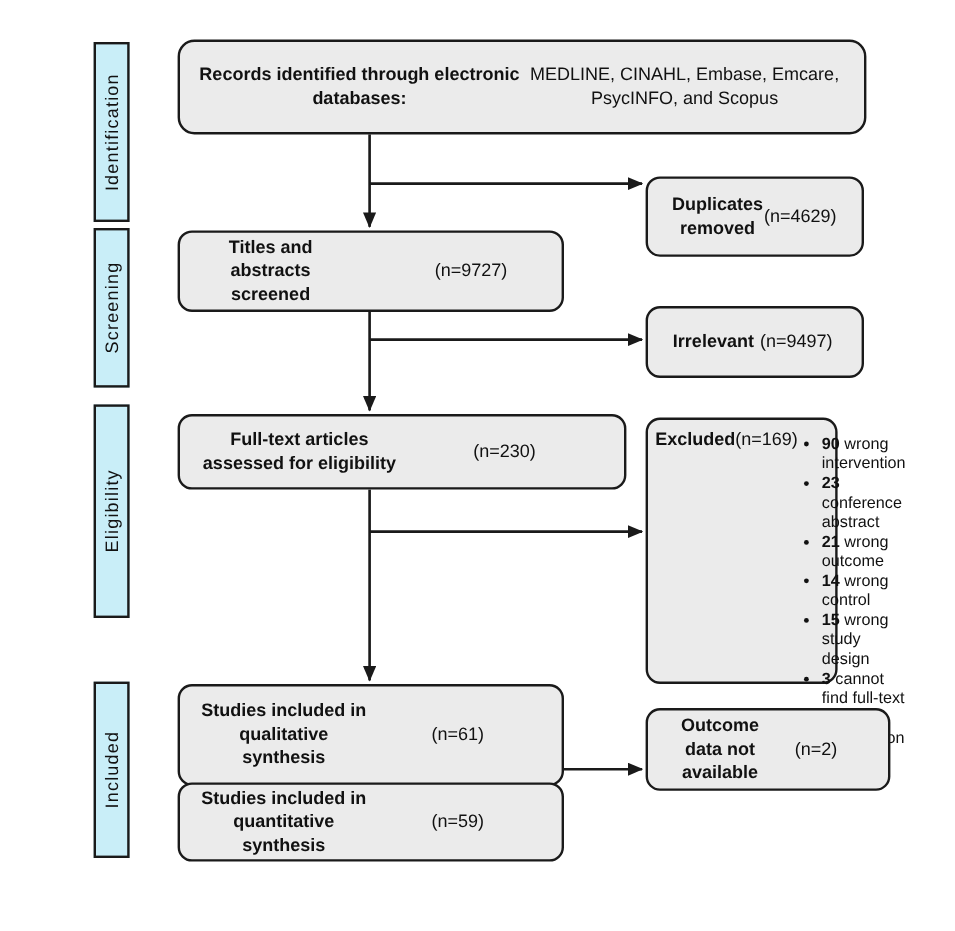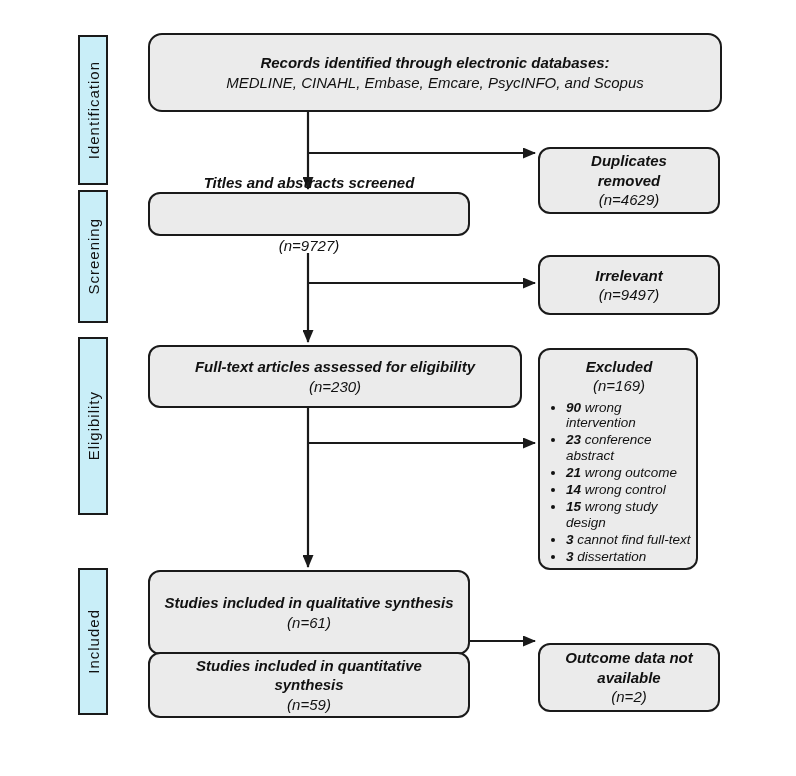--- a/index.html
+++ b/index.html
@@ -5,22 +5,22 @@
   html,body{margin:0;padding:0;background:#fff;}
   .canvas{
     position:relative;width:796px;height:776px;background:var(--background,#fff);
     font-family:"Liberation Sans",sans-serif;color:#111;overflow:hidden;
   }
   .node{
     position:absolute;box-sizing:border-box;
     background:var(--box-fill,#ebebeb);
     border:2.5px solid var(--box-border,#1a1a1a);
     border-radius:12px;
-    display:flex;flex-direction:column;justify-content:center;align-items:center;
-    text-align:center;font-size:15px;line-height:1.3;padding:6px 14px;font-style:italic;
+    display:flex;flex-direction:row;justify-content:center;align-items:center;
+    text-align:center;font-size:15px;line-height:1.3;padding:6px 14px;
   }
   .node .t{width:100%;}
   .bold{font-weight:bold;}
   .stage{
     position:absolute;box-sizing:border-box;
     background:var(--stage-fill,#c9eef8);
     border:2px solid var(--box-border,#1a1a1a);
     display:flex;justify-content:center;align-items:center;
   }
   .stage span{
@@ -71,21 +71,21 @@
   </div>
   <div class="stage" style="left:78px;top:568px;width:30px;height:147px;">
     <span>Included</span>
   </div>
 
   <div class="node" style="left:148px;top:33px;width:574px;height:79px;border-radius:14px;">
     <div class="t bold">Records identified through electronic databases:</div>
     <div class="t">MEDLINE, CINAHL, Embase, Emcare, PsycINFO, and Scopus</div>
   </div>
 
-  <div class="node" style="left:148px;top:192px;width:322px;height:44px;gap:44px;">
+  <div class="node" style="left:148px;top:192px;width:322px;height:68px;gap:44px;">
     <div class="t bold">Titles and abstracts screened</div>
     <div class="t">(n=9727)</div>
   </div>
 
   <div class="node" style="left:148px;top:345px;width:374px;height:63px;">
     <div class="t bold">Full-text articles assessed for eligibility</div>
     <div class="t">(n=230)</div>
   </div>
 
   <div class="node" style="left:148px;top:570px;width:322px;height:85px;">
@@ -115,18 +115,18 @@
       <li><b>90</b> <span>wrong intervention</span></li>
       <li><b>23</b> <span>conference abstract</span></li>
       <li><b>21</b> <span>wrong outcome</span></li>
       <li><b>14</b> <span>wrong control</span></li>
       <li><b>15</b> <span>wrong study design</span></li>
       <li><b>3</b> <span>cannot find full-text</span></li>
       <li><b>3</b> <span>dissertation</span></li>
     </ul>
   </div>
 
-  <div class="node side" style="left:538px;top:643px;width:182px;height:69px;align-items:center;">
+  <div class="node side" style="left:538px;top:590px;width:204px;height:69px;align-items:center;">
     <div class="t bold">Outcome data not available</div>
     <div class="t">(n=2)</div>
   </div>
 
 </div>
 
 </body></html>

